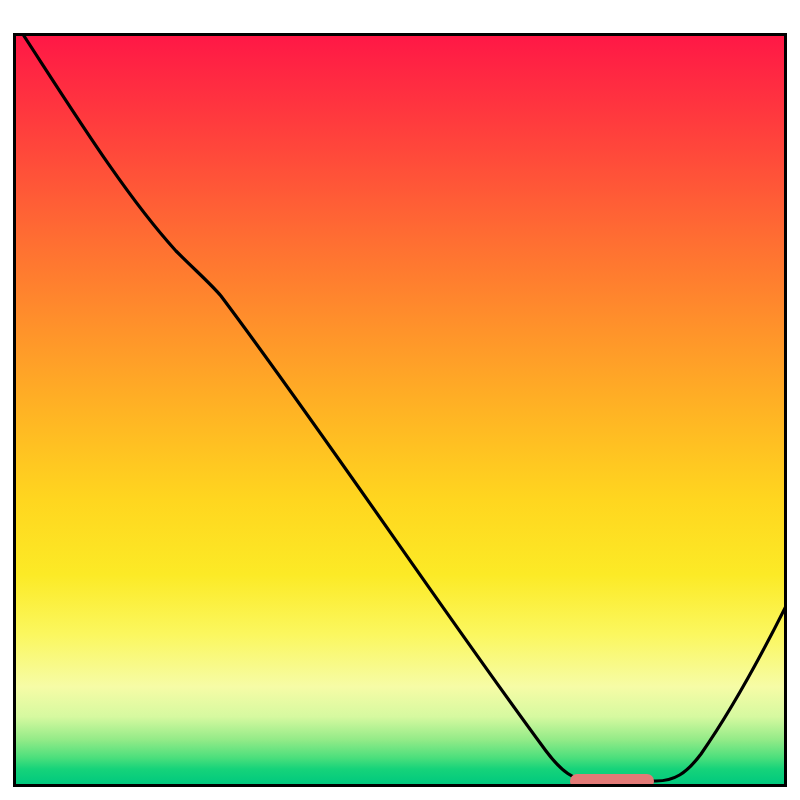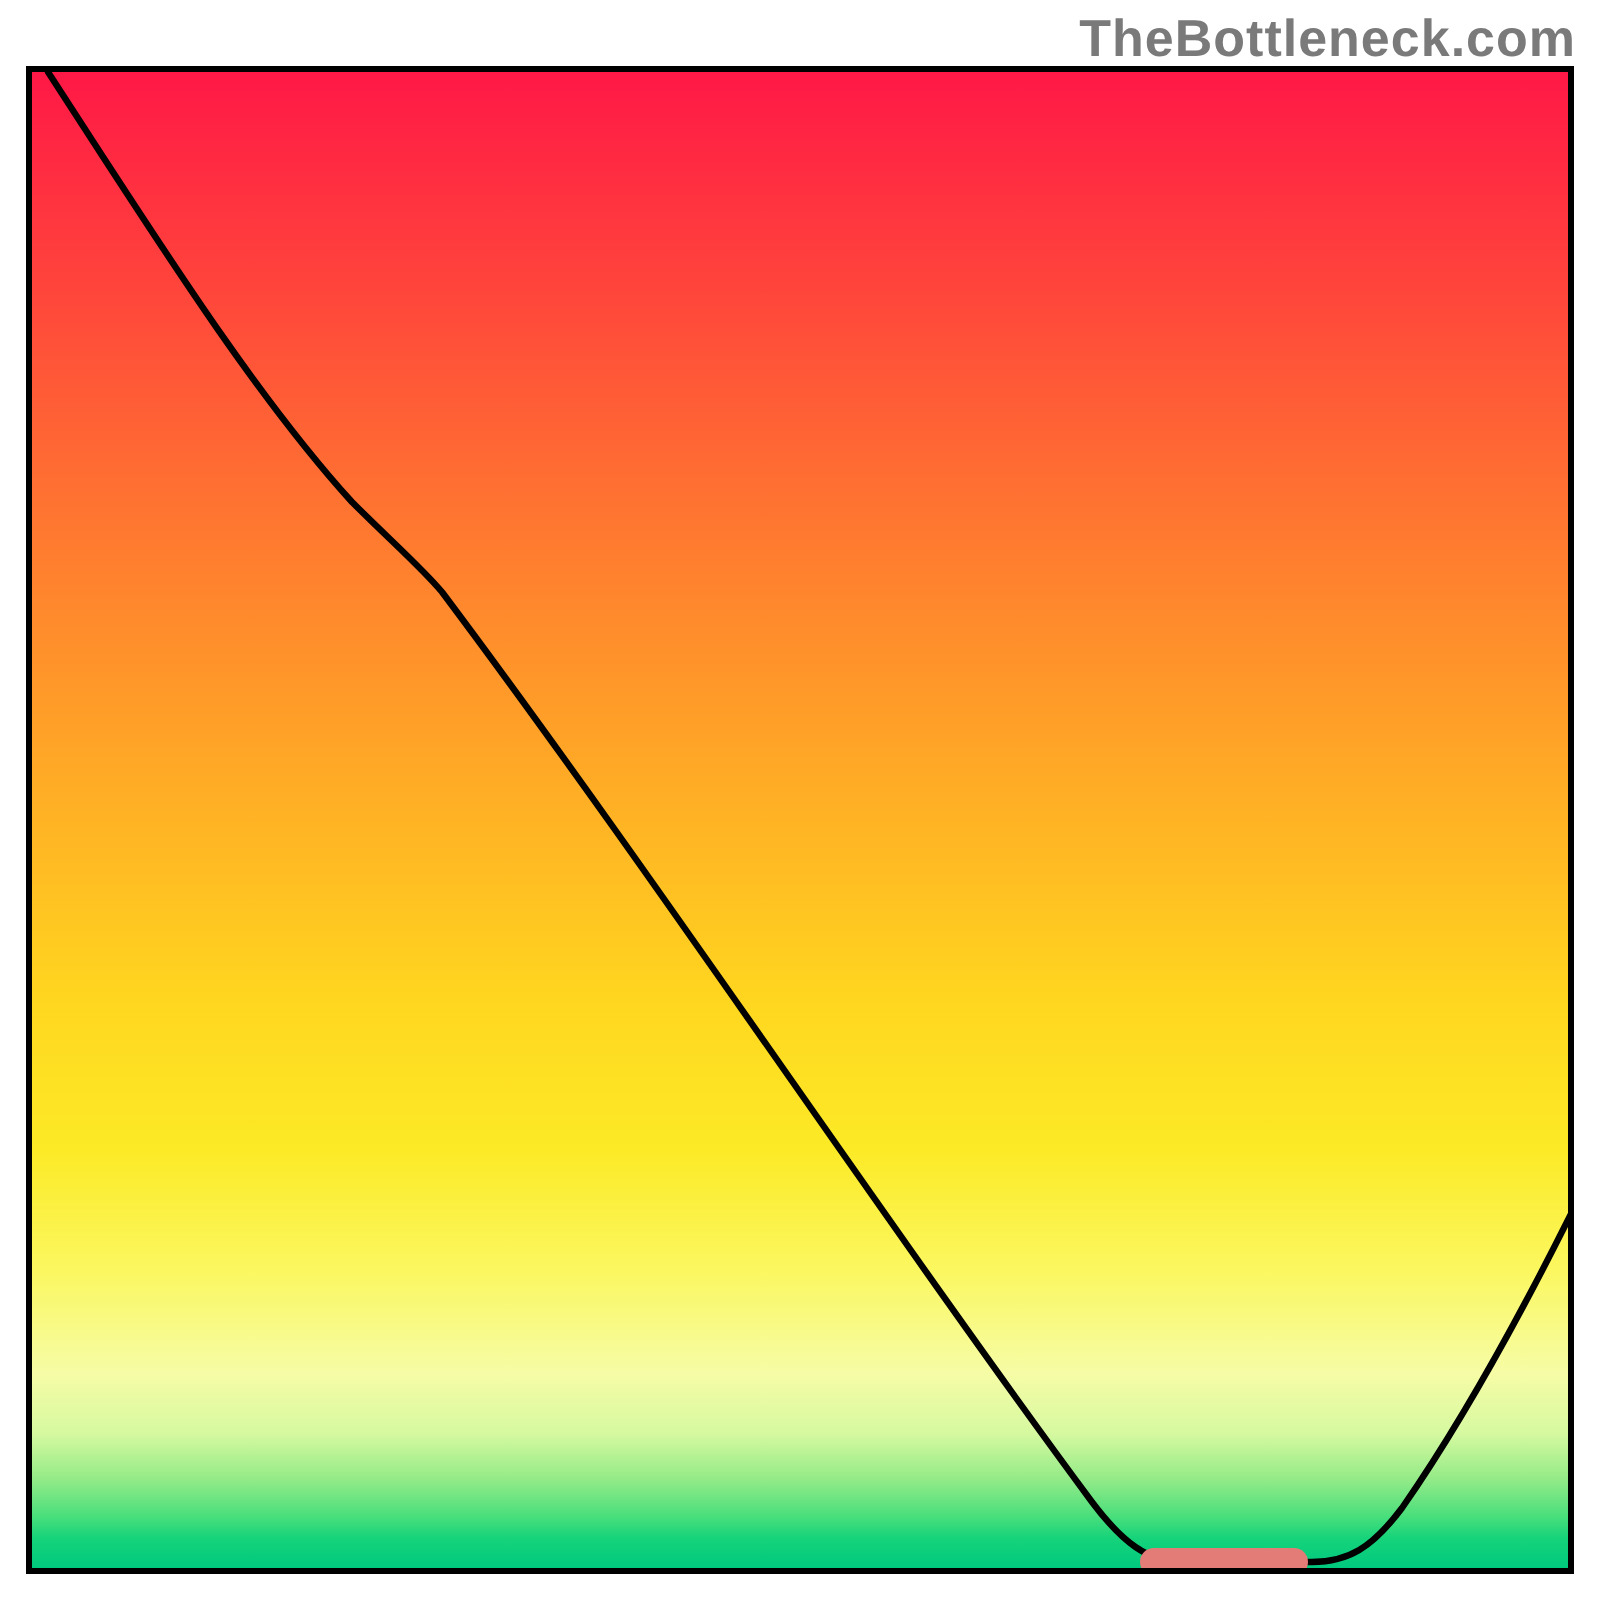--- a/index.html
+++ b/index.html
@@ -62,21 +62,20 @@
     position: absolute;
     background: #e37b77;
     border-radius: 7px;
   }
 </style>
 </head>
 <body>
 
 <div class="stage">
 
-  <div class="attribution">TheBottleneck.com</div>
 
   <div class="plot-outer">
 
     <svg class="curve" viewBox="0 0 768 748" preserveAspectRatio="none">
       <path fill="none" stroke="#000" stroke-width="3.2" stroke-linecap="round" stroke-linejoin="round" d="M 8 0 C 60 80, 110 160, 160 215 C 180 235, 195 248, 205 260 C 310 400, 430 580, 530 715 C 545 735, 558 745, 575 745 L 640 745 C 658 745, 670 738, 685 718 C 715 675, 745 620, 770 570"></path>
     </svg>
 
     <div class="valley-marker" id="valley" style="left: 554px; top: 738px; width: 84px; height: 14px;"></div>
 
   </div>

